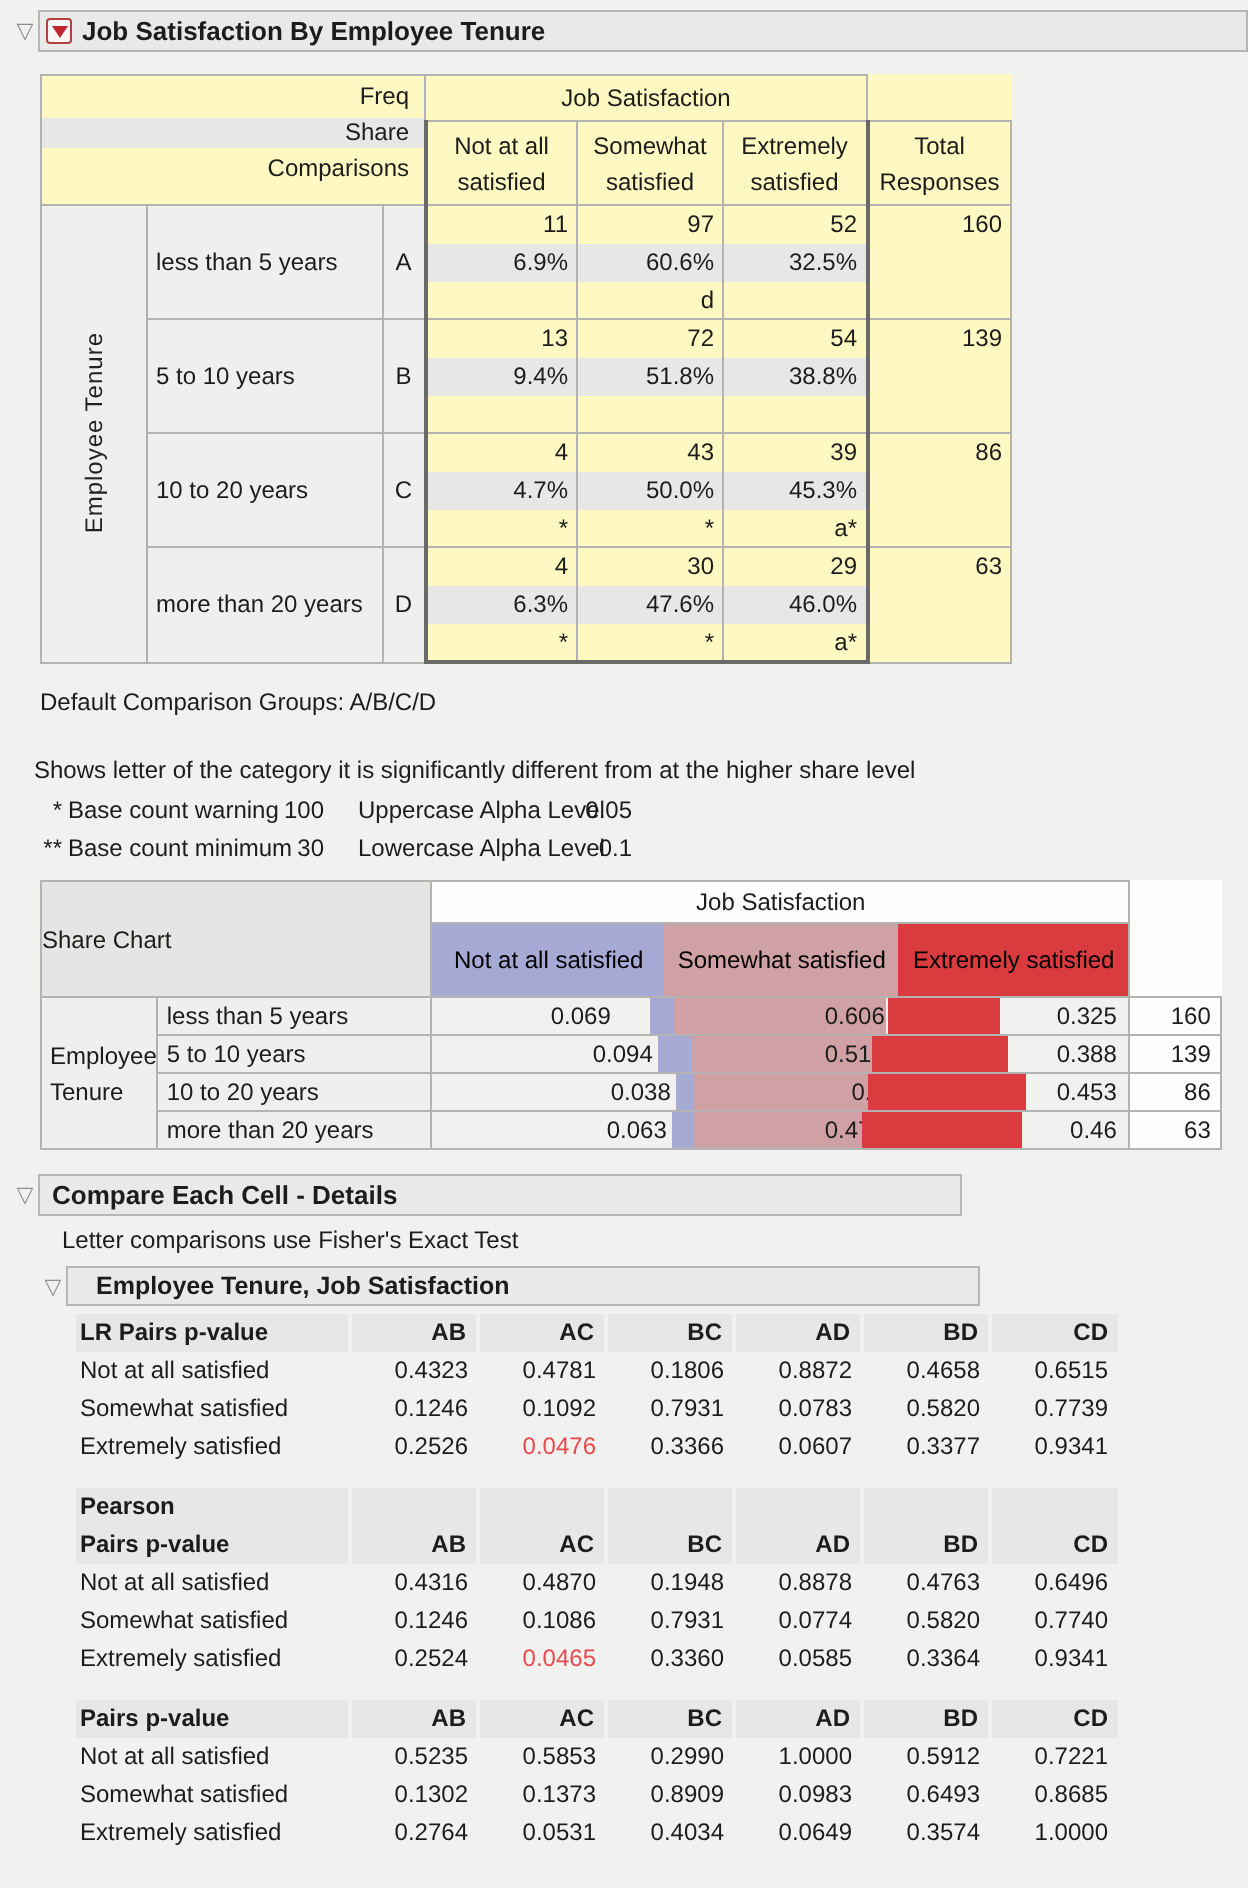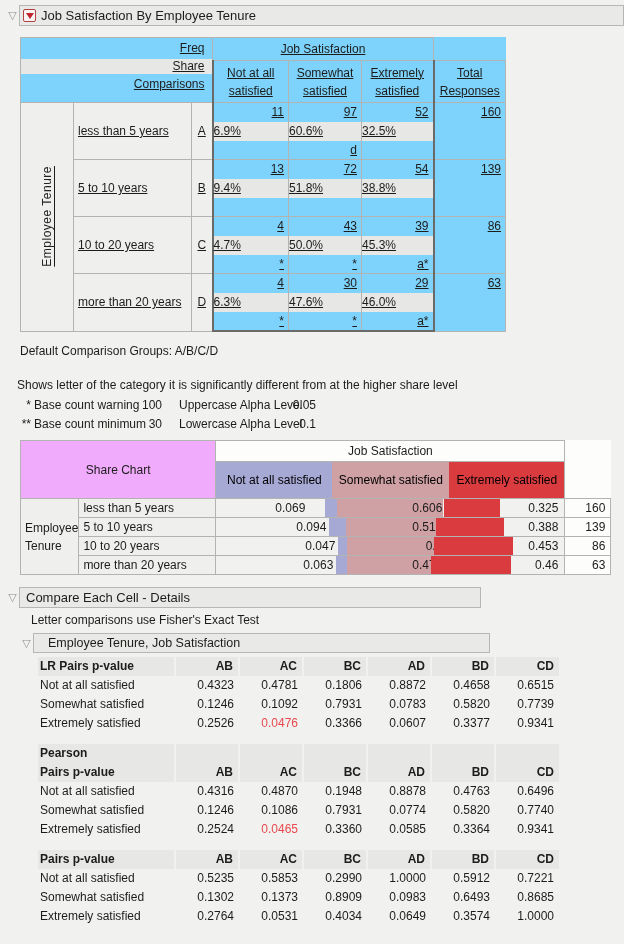--- a/index.html
+++ b/index.html
@@ -8,57 +8,57 @@
         font-family:"Liberation Sans",sans-serif;font-size:12px;color:#1c1c1a;}
   .outline-row{display:flex;align-items:center;}
   .lvl1{margin:5px 0 0 6px;}
   .lvl2{margin:12px 0 0 6px;}
   .lvl3{margin:4px 0 0 20px;}
   .disclosure{color:#8f8f8d;font-size:11px;width:13px;flex:none;cursor:pointer;text-align:center;}
   .titlebar{background:#e9e9e7;border:1px solid #b6b6b4;display:flex;align-items:center;height:21px;padding:0 6px 0 3px;}
   .titlebar.w1{flex:1;}
   .titlebar.w2{width:462px;padding-left:6px;}
   .titlebar.w3{width:457px;padding-left:14px;height:20px;}
-  .title-text{font-weight:normal;font-size:13px;white-space:nowrap;text-align:right;}
+  .title-text{font-weight:bold;font-size:13px;white-space:nowrap;text-align:right;}
   .title-text.sm{font-size:12.5px;}
   .redbtn{width:13px;height:13px;background:#faf6f5;border:1px solid #b2403e;border-radius:2px;
           display:flex;align-items:center;justify-content:center;margin-right:5px;flex:none;}
   .redtri{width:0;height:0;border-left:4px solid transparent;border-right:4px solid transparent;border-top:6px solid #c0272d;}
   table{border-collapse:collapse;}
   
-  .ct{margin:11px 0 0 20px;background:#7dd3fc;text-decoration:underline;}
+  .ct{margin:11px 0 0 20px;background:#fef9c3;}
   .ct td{border:1px solid #b3b3b1;padding:0;vertical-align:top;}
   .ghost{border:none !important;background:transparent !important;}
   .m-line{height:21px;line-height:21px;text-align:right;padding-right:7px;}
   .m-line.share-strip{height:15px;line-height:15px;background:#e7e7e5;}
   .m-line.comp{height:26px;}
   .ct-jobsat{height:23px;text-align:center;vertical-align:middle !important;}
   .ct-colname{height:42px;text-align:center;vertical-align:middle !important;line-height:1.5;}
   .thick-l{border-left:2px solid #6a6a68 !important;}
   .thick-r{border-right:2px solid #6a6a68 !important;}
   .thick-b{border-bottom:2px solid #6a6a68 !important;}
   .ct-vert{background:#efefee;text-align:center;vertical-align:middle !important;}
   .vert-text{writing-mode:vertical-rl;transform:rotate(180deg);color:#222;letter-spacing:.5px;margin:0 auto;}
   .ct-rowlabel{background:#efefee;vertical-align:middle !important;padding-left:4px !important;white-space:nowrap;}
   .ct-letter{background:#efefee;text-align:center;vertical-align:middle !important;}
   .cl-freq{height:19px;line-height:19px;text-align:right;padding-right:4px;}
-  .cl-share{height:19px;line-height:19px;text-align:left;padding-right:4px;background:#e7e7e5;}
+  .cl-share{height:19px;line-height:19px;text-align:right;padding-right:4px;background:#e7e7e5;}
   .cl-comp{height:18px;line-height:18px;text-align:right;padding-right:4px;}
   .ct-total{text-align:right;padding:0 4px !important;line-height:19px;}
   .para{margin:12px 0 0 20px;height:15px;}
   .note-block{margin:19px 0 0 17px;}
   .note-head{height:16px;margin-bottom:2px;}
   .note-row{display:grid;grid-template-columns:14px 104px 27px 14px 112px 28px;height:19px;line-height:19px;}
   .nr-star{text-align:right;}
   .nr-label{padding-left:3px;white-space:nowrap;}
   .nr-val{text-align:right;}
   
   .sc{margin:6px 0 0 20px;background:#fdfdfc;}
   .sc td{border:1px solid #b3b3b1;padding:0;}
-  .sc-label{text-align:center;vertical-align:middle;background:#f0abfc;}
+  .sc-label{text-align:left;vertical-align:middle;background:#e5e5e5;}
   .sc-jobsat{height:21px;text-align:center;vertical-align:middle;}
   .sc-colheads{display:flex;height:36px;}
   .sc-colhead{display:flex;align-items:center;justify-content:center;text-align:center;color:#000;line-height:1.35;}
   .sc-group{background:#efefee;vertical-align:middle;padding-left:4px !important;line-height:1.5;}
   .sc-rowlabel{background:#efefee;vertical-align:middle;padding-left:4px !important;white-space:nowrap;}
   .sc tbody td{height:18px;}
   .bar-cell{padding:0 !important;}
   .bar{position:relative;height:18px;background:#f1f1ef;overflow:hidden;}
   .seg{position:absolute;top:0;bottom:0;}
   .bar-lab{position:absolute;top:0;bottom:0;line-height:18px;text-align:right;}
@@ -282,21 +282,21 @@
           </td>
           <td class="sc-total">139</td>
         </tr>
         <tr>
           <td class="sc-rowlabel">10 to 20 years</td>
           <td class="bar-cell">
             <div class="bar">
               <div class="seg" style="left: 122px; width: 8.225px; background: rgb(167, 169, 213); z-index: 1;"></div>
               <div class="seg" style="left: 130.225px; width: 87.5px; background: rgb(207, 160, 164); z-index: 1;"></div>
               <div class="seg" style="left: 217.725px; width: 79.275px; background: rgb(217, 59, 62); z-index: 3;"></div>
-              <div class="bar-lab" style="left: 0px; width: 121px; background: rgb(241, 241, 239); z-index: 2; padding-right: 2px;">0.047</div>
+              <div class="bar-lab" style="left: 0px; width: 121px; background: rgb(241, 241, 239); z-index: 2; padding-right: 2px;">0.038</div>
               <div class="bar-lab" style="left: 166px; width: 60px; z-index: 2;">0.5</div>
               <div class="bar-lab" style="left: 298px; right: 0px; z-index: 2; padding-right: 6px;">0.453</div>
             </div>
           </td>
           <td class="sc-total">86</td>
         </tr>
         <tr>
           <td class="sc-rowlabel">more than 20 years</td>
           <td class="bar-cell">
             <div class="bar">

